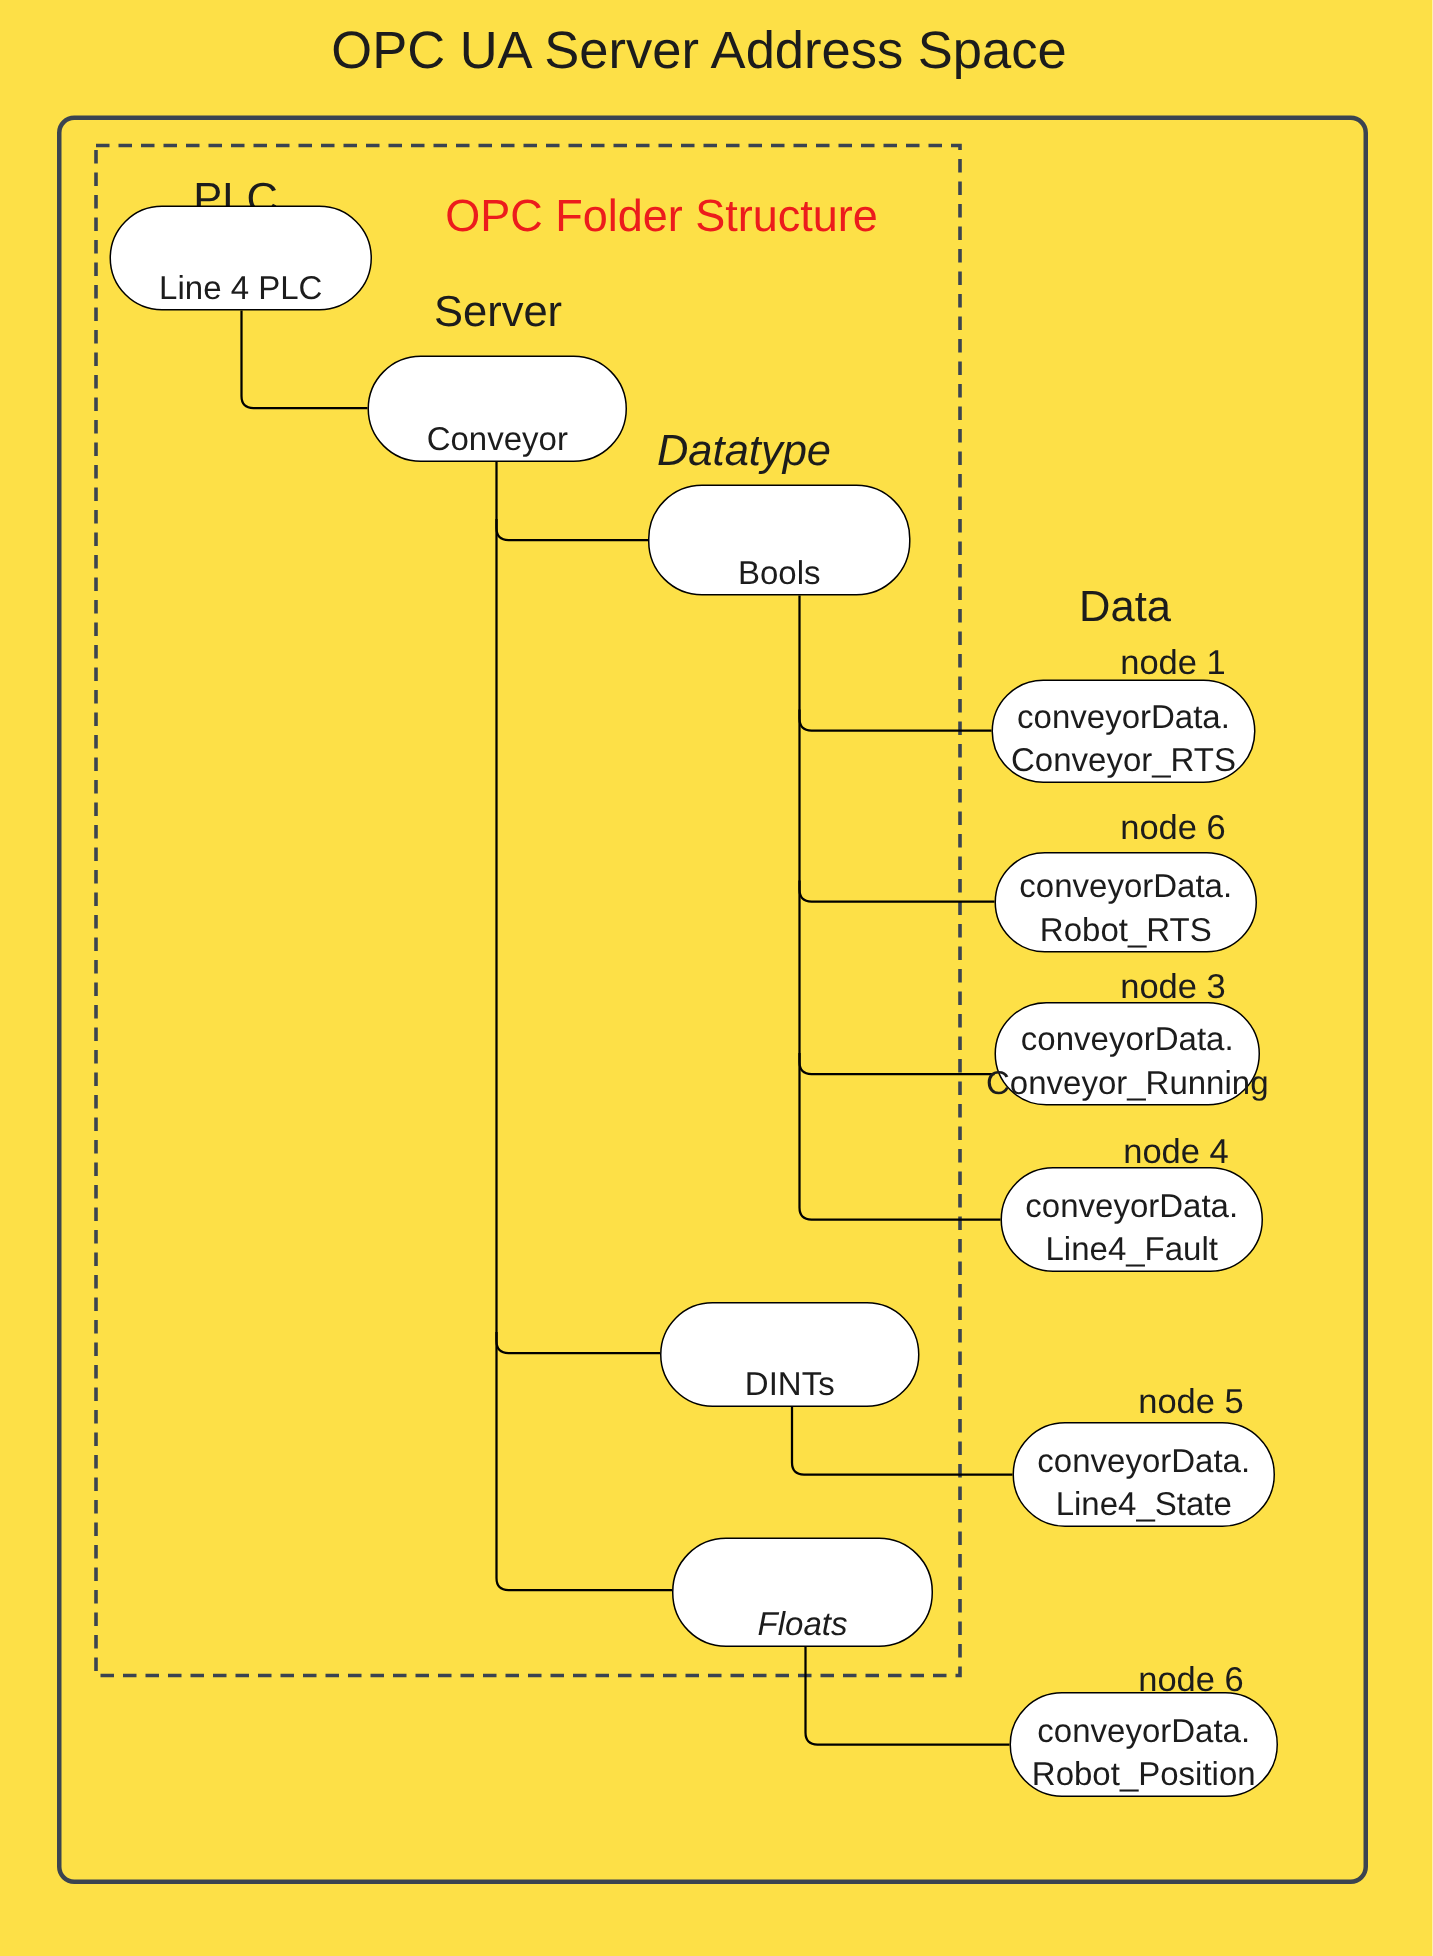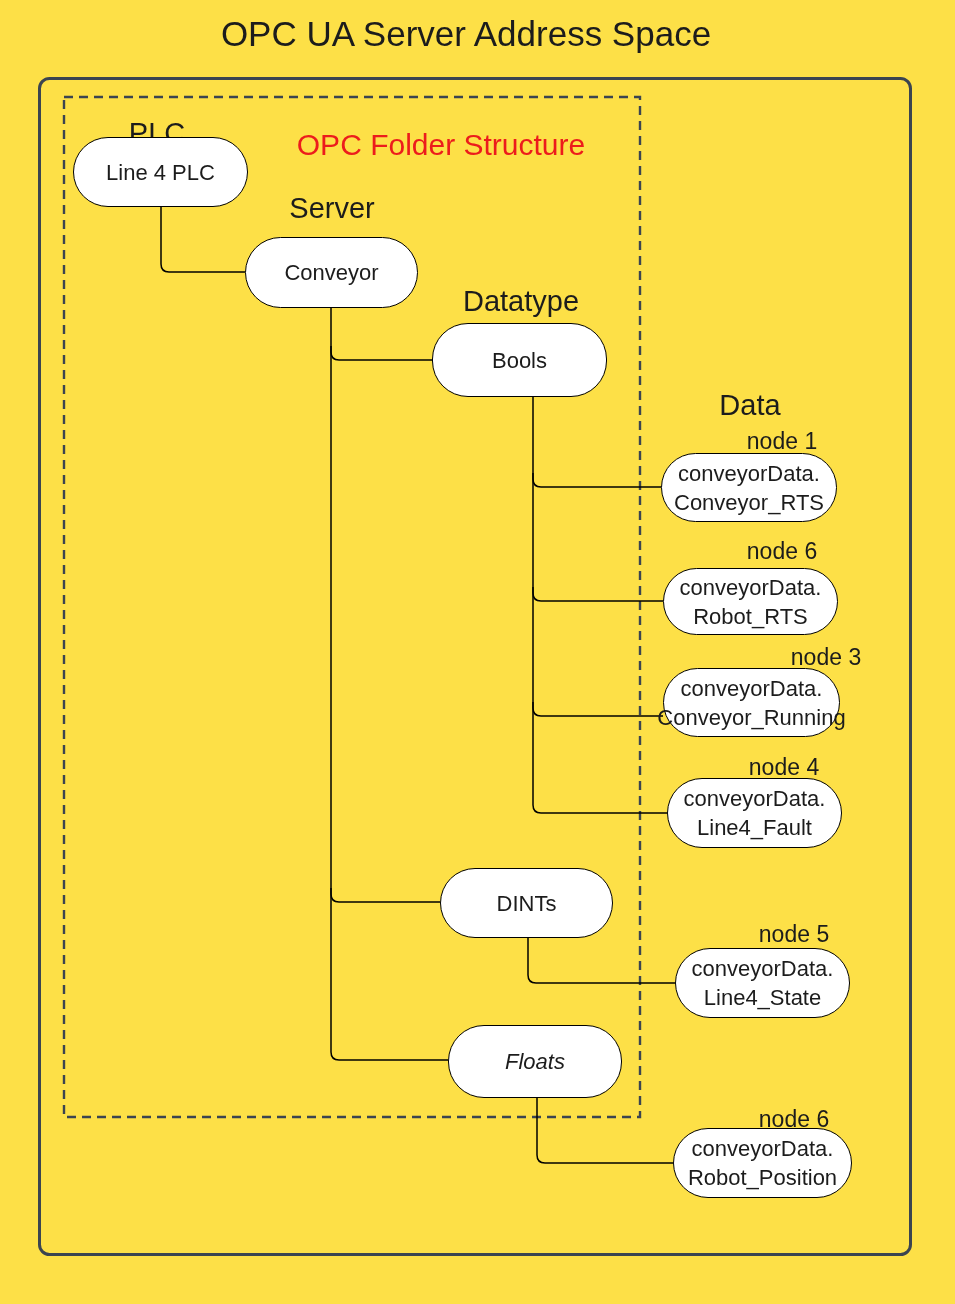--- a/index.html
+++ b/index.html
@@ -38,21 +38,21 @@
     color:#1c1c1c;
     margin-left:32px;
   }
   .pill{
     position:absolute;
     background:#ffffff;
     border:1.5px solid #000000;
     border-radius:36px;
     display:flex;
     flex-direction:column;
-    justify-content:center;
+    justify-content:flex-end;
     box-sizing:border-box;
     font-size:22px;
     line-height:29px;
     color:#1c1c1c;
   }
   .pill span{
     display:block;
     width:max-content;
     position:relative;
     left:50%;
@@ -95,21 +95,21 @@
       <path d="M528 938 L528 975 Q528 983 536 983 L675 983"></path>
 
       <path d="M537 1098 L537 1155 Q537 1163 545 1163 L673 1163"></path>
     </g>
   </svg>
 
   <div class="abs red-note" style="left:441px;top:128px;">OPC Folder Structure</div>
 
   <div class="abs hdr" style="left:157px;top:117px;">PLC</div>
   <div class="abs hdr" style="left:332px;top:192px;">Server</div>
-  <div class="abs hdr" style="left:521px;top:285px;">Datatype</div>
+  <div class="abs hdr" style="left:496px;top:285px;font-style:italic;">Datatype</div>
   <div class="abs hdr" style="left:750px;top:389px;">Data</div>
 
   <div class="pill" style="left:73px;top:137px;width:175px;height:70px;">
     <span>Line 4 PLC</span>
   </div>
 
   <div class="pill" style="left:245px;top:237px;width:173px;height:71px;">
     <span>Conveyor</span>
   </div>
 
@@ -130,21 +130,21 @@
     <span>conveyorData.</span>
     <span>Conveyor_RTS</span>
   </div>
 
   <div class="abs node-lbl" style="left:750px;top:538px;">node 6</div>
   <div class="pill" style="left:663px;top:568px;width:175px;height:67px;">
     <span>conveyorData.</span>
     <span>Robot_RTS</span>
   </div>
 
-  <div class="abs node-lbl" style="left:794px;top:644px;text-align:right;">node 3</div>
+  <div class="abs node-lbl" style="left:750px;top:644px;text-align:right;">node 3</div>
   <div class="pill" style="left:663px;top:668px;width:177px;height:69px;">
     <span>conveyorData.</span>
     <span>Conveyor_Running</span>
   </div>
 
   <div class="abs node-lbl" style="left:752px;top:754px;text-align:center;">node 4</div>
   <div class="pill" style="left:667px;top:778px;width:175px;height:70px;">
     <span>conveyorData.</span>
     <span>Line4_Fault</span>
   </div>

